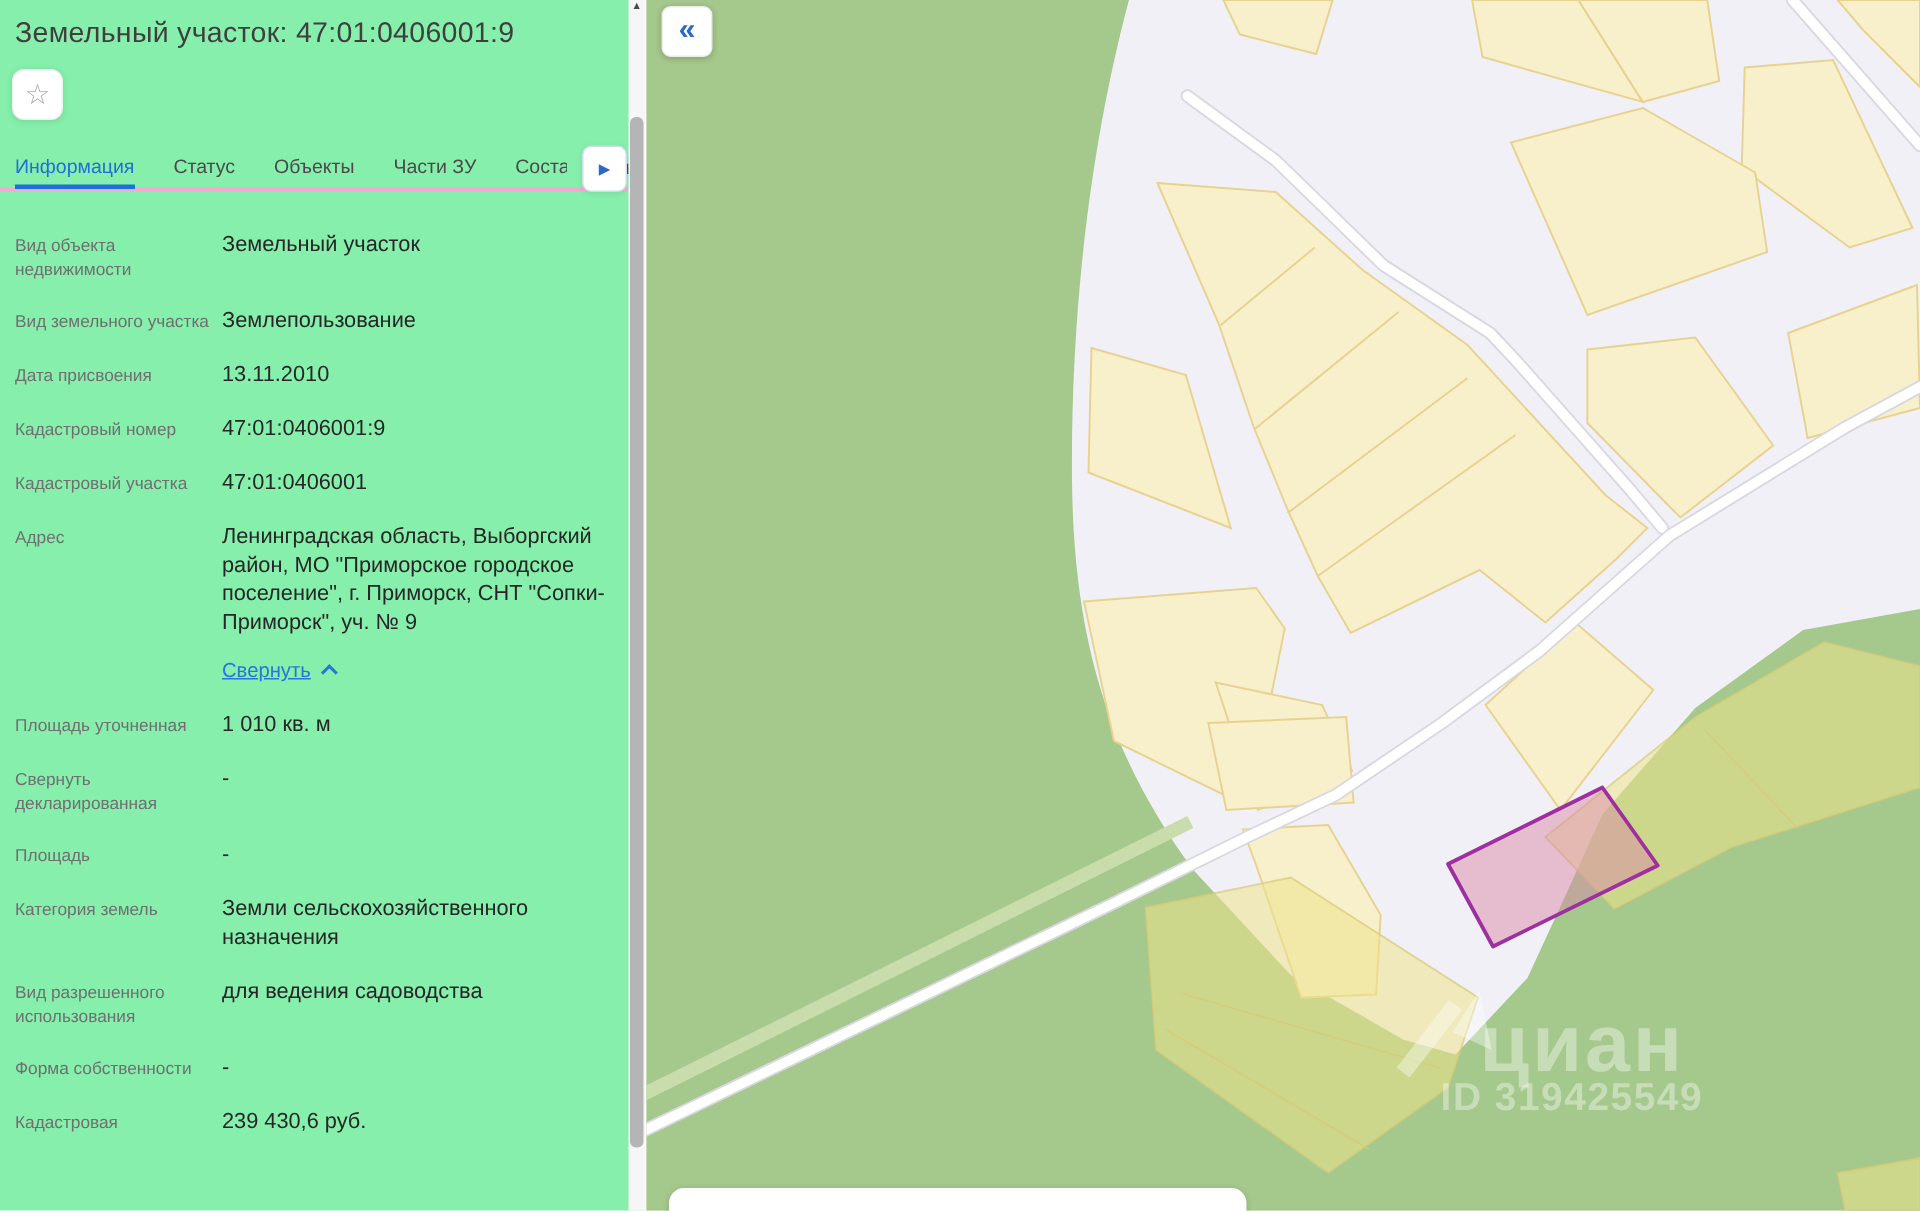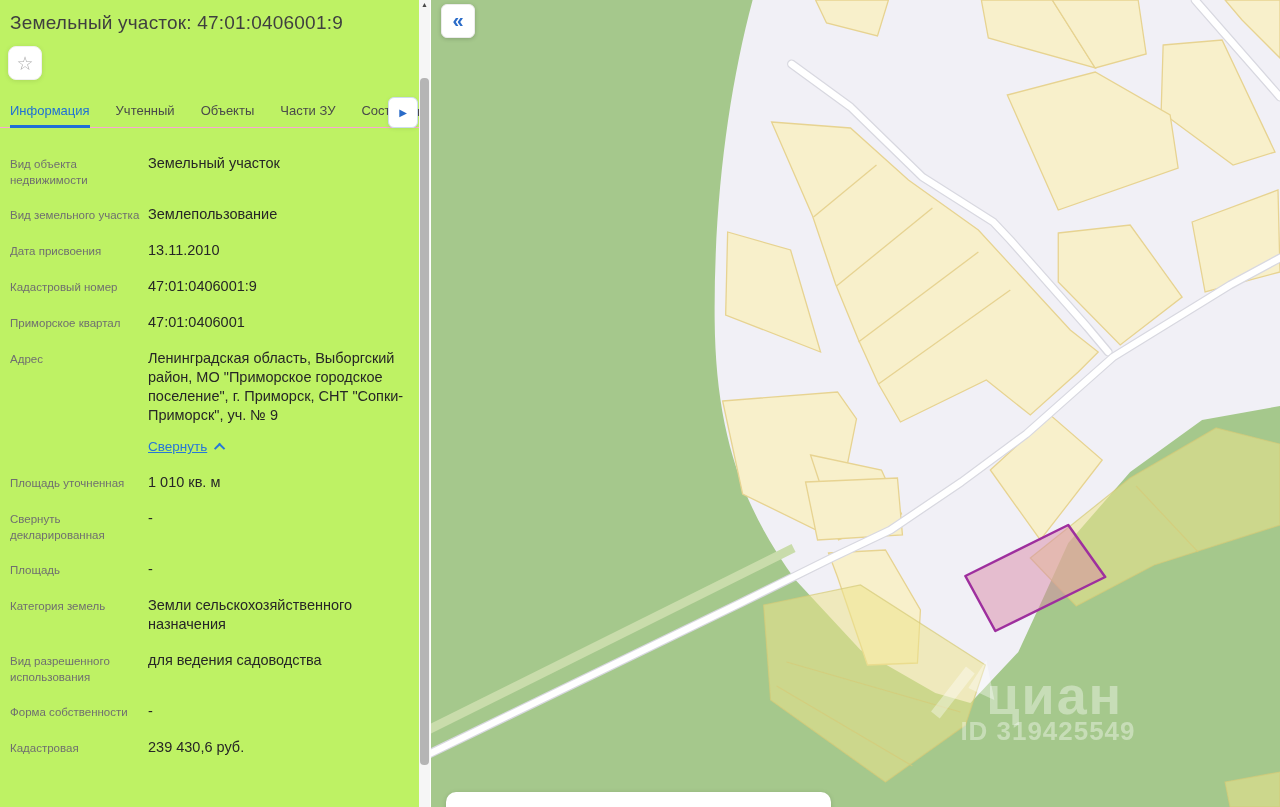--- a/index.html
+++ b/index.html
@@ -1,28 +1,28 @@
 <!DOCTYPE html>
 <html><head>
 <meta charset="utf-8">
 <style>
   * { margin:0; padding:0; box-sizing:border-box; }
   html,body { width:1280px; height:807px; overflow:hidden; background:#fff;
               font-family:"Liberation Sans", sans-serif; }
 
   
-  .panel { position:absolute; left:0; top:0; width:430px; height:807px; background:#bef264; }
+  .panel { position:absolute; left:0; top:0; width:430px; height:807px; background:#86efac; }
   .panel-title { margin:10px 10px 0 10px; font-size:19px; line-height:26px; color:#3f3f3f; letter-spacing:.2px; }
   .fav-btn { position:absolute; left:8px; top:46px; width:34px; height:34px; background:#fff;
              border:1px solid #f0f0f0; border-radius:8px; box-shadow:0 1px 5px rgba(0,0,0,.10);
              display:flex; align-items:center; justify-content:center; cursor:pointer; }
   .fav-btn .star { color:#ababab; font-size:19px; line-height:1; }
 
   .tabs { position:absolute; left:0; top:98px; width:419px; height:30px;
-          border-bottom:1px solid #f9a8d4; display:flex; padding-left:10px; white-space:nowrap; }
+          border-bottom:3px solid #f9a8d4; display:flex; padding-left:10px; white-space:nowrap; }
   .tab { font-size:13px; color:#4a4a4a; margin-right:26px; line-height:26px; cursor:pointer; position:relative; }
   .tab.active { color:#1f6fd6; }
   .tab.active::after { content:""; position:absolute; left:0; right:0; bottom:-1px; height:3px; background:#1f6fd6; }
   .tab.clipped { margin-right:0; max-width:34px; overflow:hidden; }
   .tab-frag { position:absolute; left:417px; top:104px; width:3px; overflow:hidden; font-size:13px; color:#4a4a4a; }
   .tab-scroll-btn { position:absolute; left:388px; top:97px; width:30px; height:31px; background:#fff;
                     border:1px solid #cfdcf0; border-radius:6px; box-shadow:0 1px 4px rgba(0,0,0,.08);
                     display:flex; align-items:center; justify-content:center; cursor:pointer;
                     color:#2a6bc8; font-size:10px; }
 
@@ -56,21 +56,21 @@
 
 <div class="panel">
   <div class="panel-title">Земельный участок: 47:01:0406001:9</div>
 
   <div class="fav-btn">
     <span class="star">☆</span>
   </div>
 
   <div class="tabs">
     <div class="tab active">Информация</div>
-    <div class="tab">Учтенный</div>
+    <div class="tab">Статус</div>
     <div class="tab">Объекты</div>
     <div class="tab">Части ЗУ</div>
     <div class="tab clipped">Соста</div>
   </div>
   <div class="tab-frag">ы</div>
   <div class="tab-scroll-btn">
     <span>▶</span>
   </div>
 
   <div class="fields">
@@ -84,21 +84,21 @@
     </div>
     <div class="frow">
       <div class="flabel">Дата присвоения</div>
       <div class="fvalue">13.11.2010</div>
     </div>
     <div class="frow">
       <div class="flabel">Кадастровый номер</div>
       <div class="fvalue">47:01:0406001:9</div>
     </div>
     <div class="frow">
-      <div class="flabel">Приморское квартал</div>
+      <div class="flabel">Кадастровый участка</div>
       <div class="fvalue">47:01:0406001</div>
     </div>
     <div class="frow">
       <div class="flabel">Адрес</div>
       <div class="fvalue">
         <span>Ленинградская область, Выборгский район, МО "Приморское городское поселение", г. Приморск, СНТ "Сопки-Приморск", уч. № 9</span><br>
         <span class="addr-link">Свернуть</span><span class="chev-up"></span>
       </div>
     </div>
     <div class="frow">

